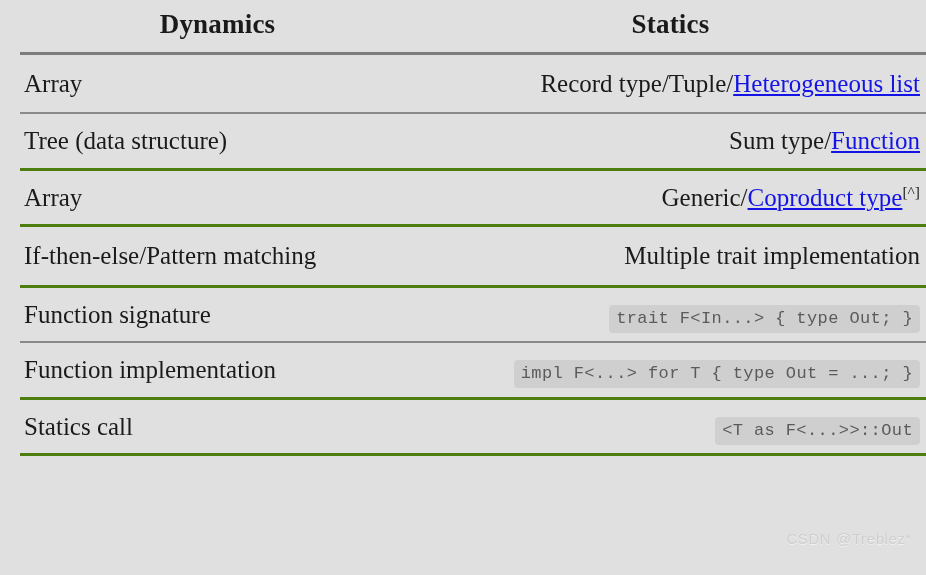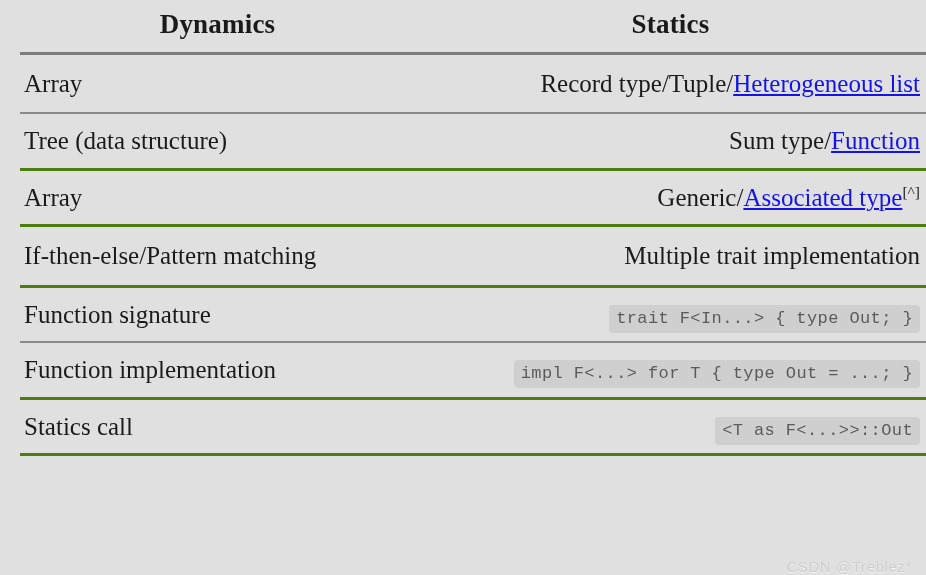--- a/index.html
+++ b/index.html
@@ -78,21 +78,21 @@
     background: #cfcfcf;
     color: #5b5b5b;
     border-radius: 4px;
     padding: 4px 7px 5px 7px;
     white-space: pre;
     letter-spacing: 0.4px;
   }
   .watermark {
     position: absolute;
     right: 14px;
-    bottom: 0;
+    bottom: 28px;
     font-family: "Liberation Sans", "DejaVu Sans", sans-serif;
     font-size: 15px;
     color: #cfcfcf;
     letter-spacing: 0.6px;
     text-shadow: 0 1px 0 #f0f0f0;
     pointer-events: none;
     user-select: none;
   }
 </style>
 </head>
@@ -118,21 +118,21 @@
         <td class="sta"><span>Record type/Tuple/</span><a href="#" class="xlink">Heterogeneous list</a></td>
       </tr>
 
       <tr>
         <td class="dyn">Tree (data structure)</td>
         <td class="sta"><span>Sum type/</span><a href="#" class="xlink">Function</a></td>
       </tr>
 
       <tr>
         <td class="dyn">Array</td>
-        <td class="sta"><span>Generic/</span><a href="#" class="xlink">Associated type</a><sup class="ref">[^]</sup></td>
+        <td class="sta"><span>Generic/</span><a href="#" class="xlink">Coproduct type</a><sup class="ref">[^]</sup></td>
       </tr>
 
 
       <tr class="tall">
         <td class="dyn">If-then-else/Pattern matching</td>
         <td class="sta">Multiple trait implementation</td>
       </tr>
 
       <tr>
         <td class="dyn">Function signature</td>

